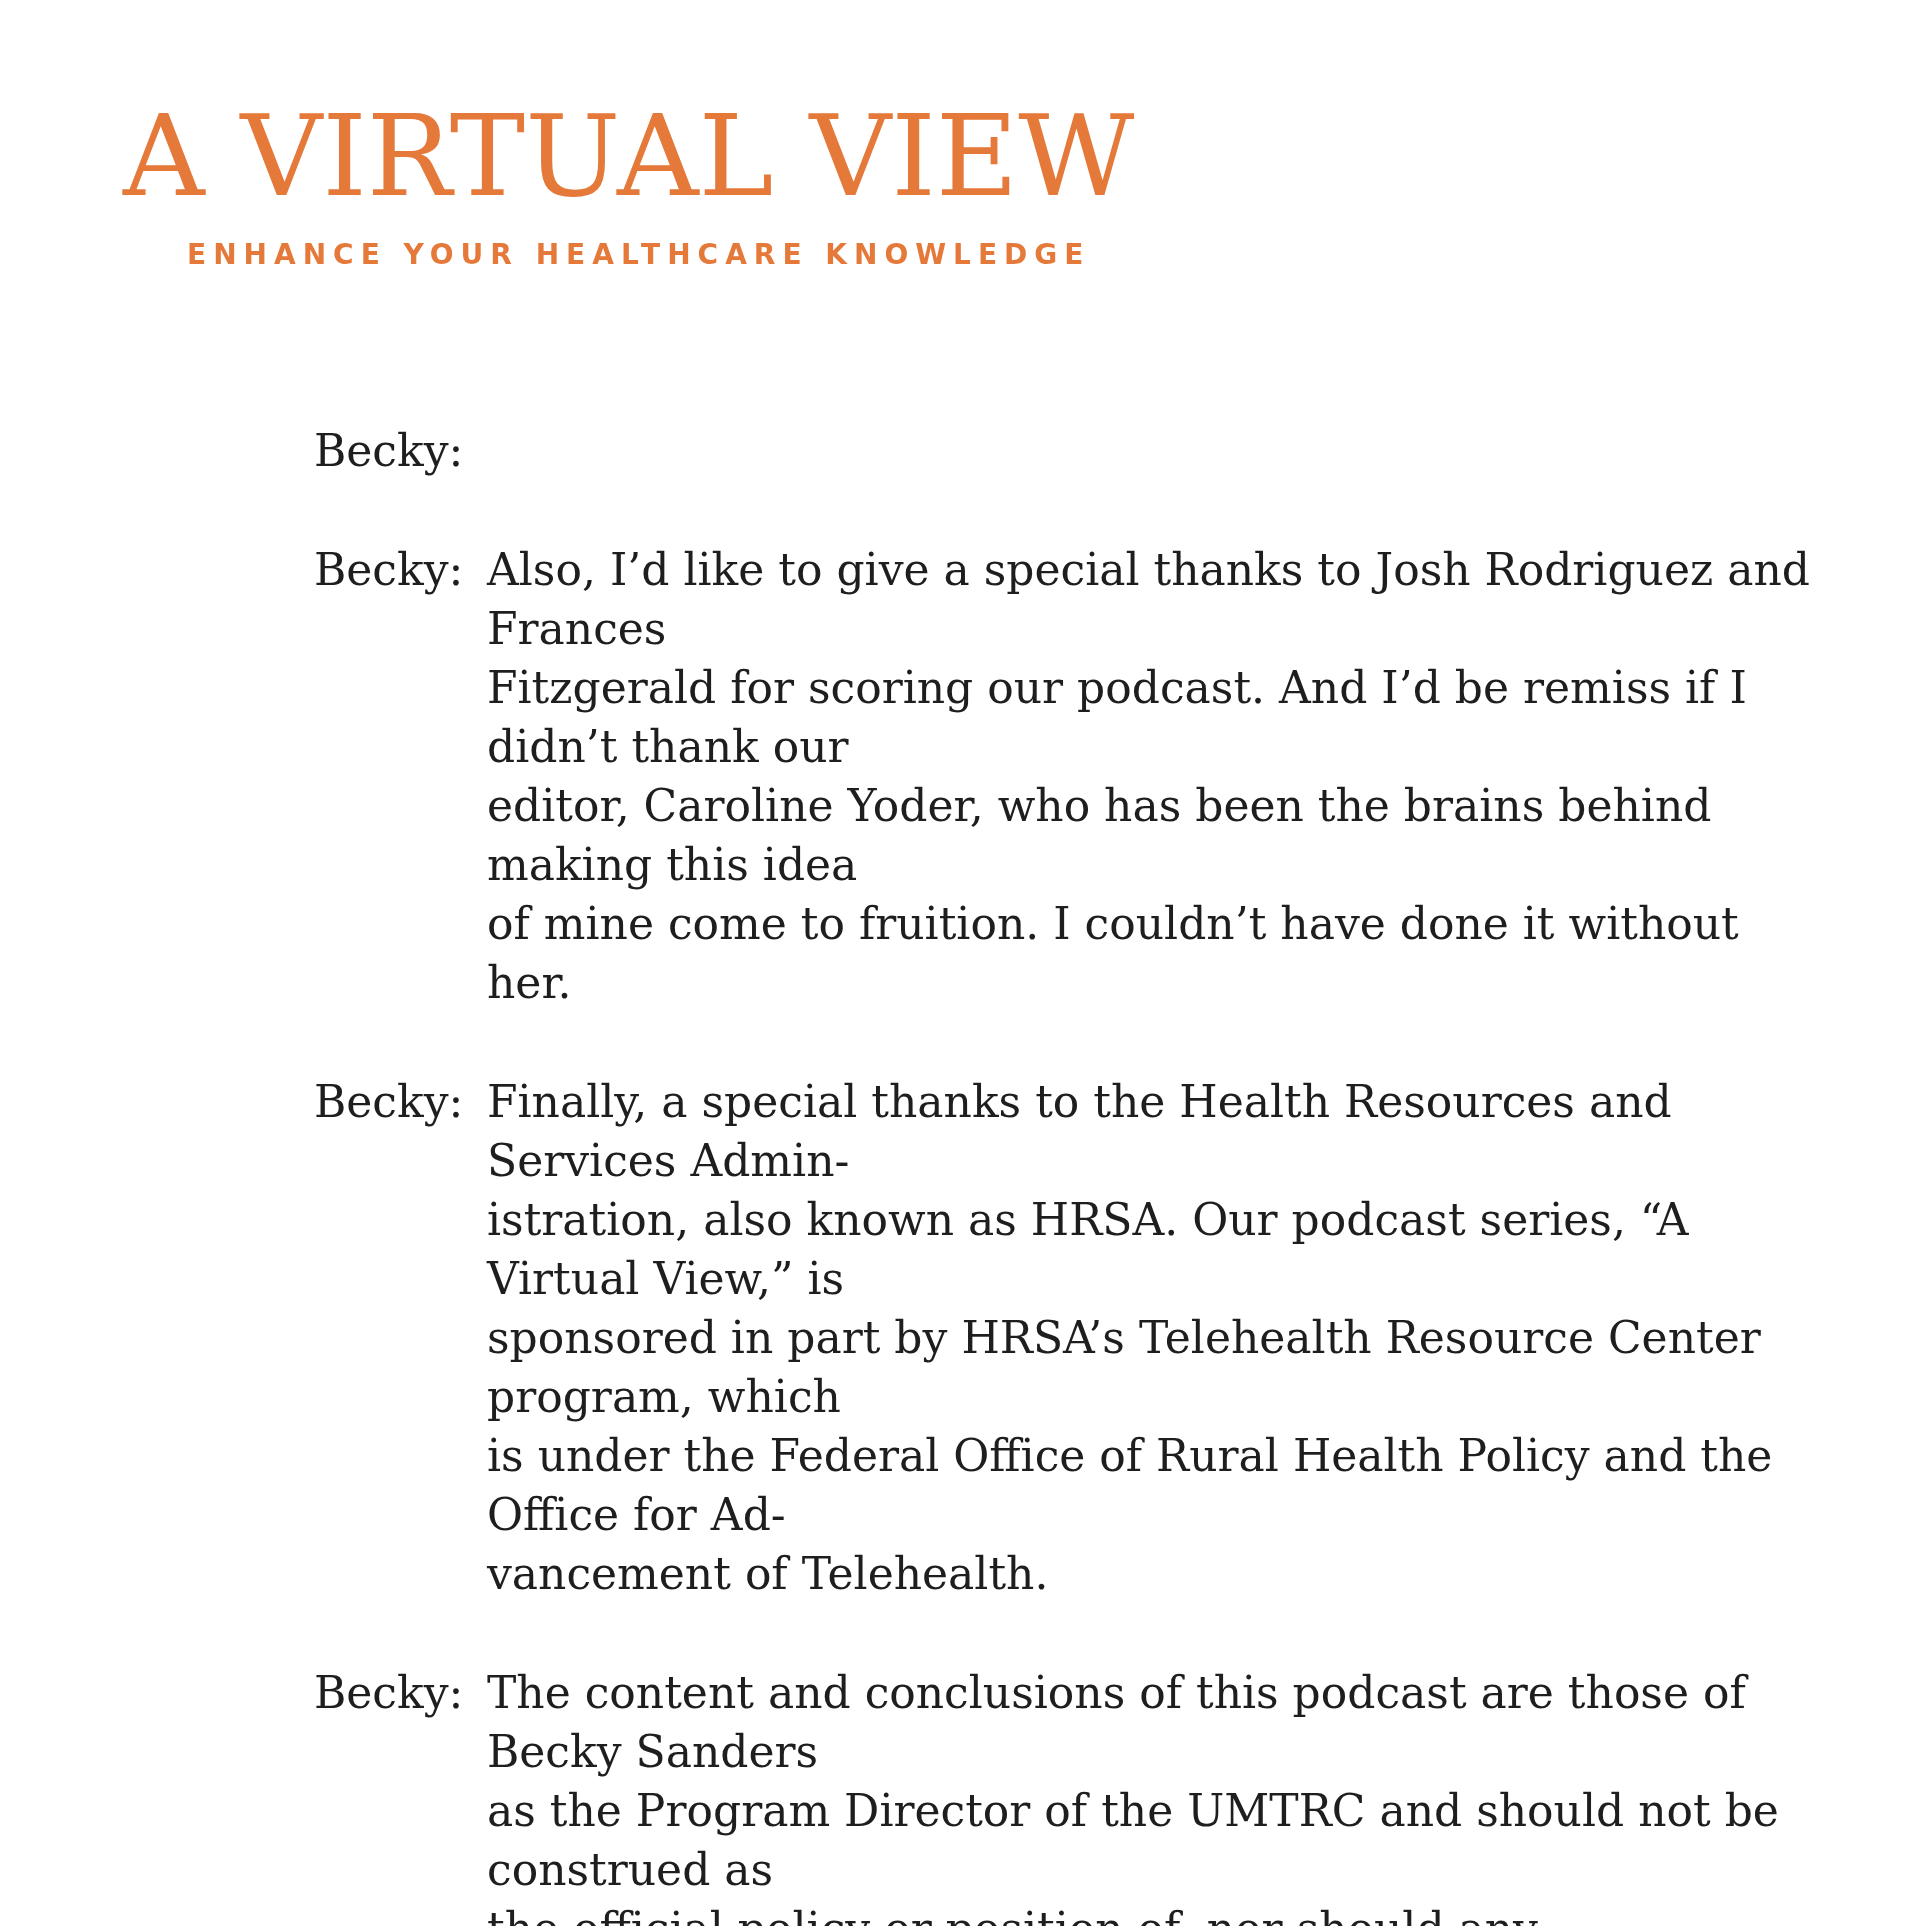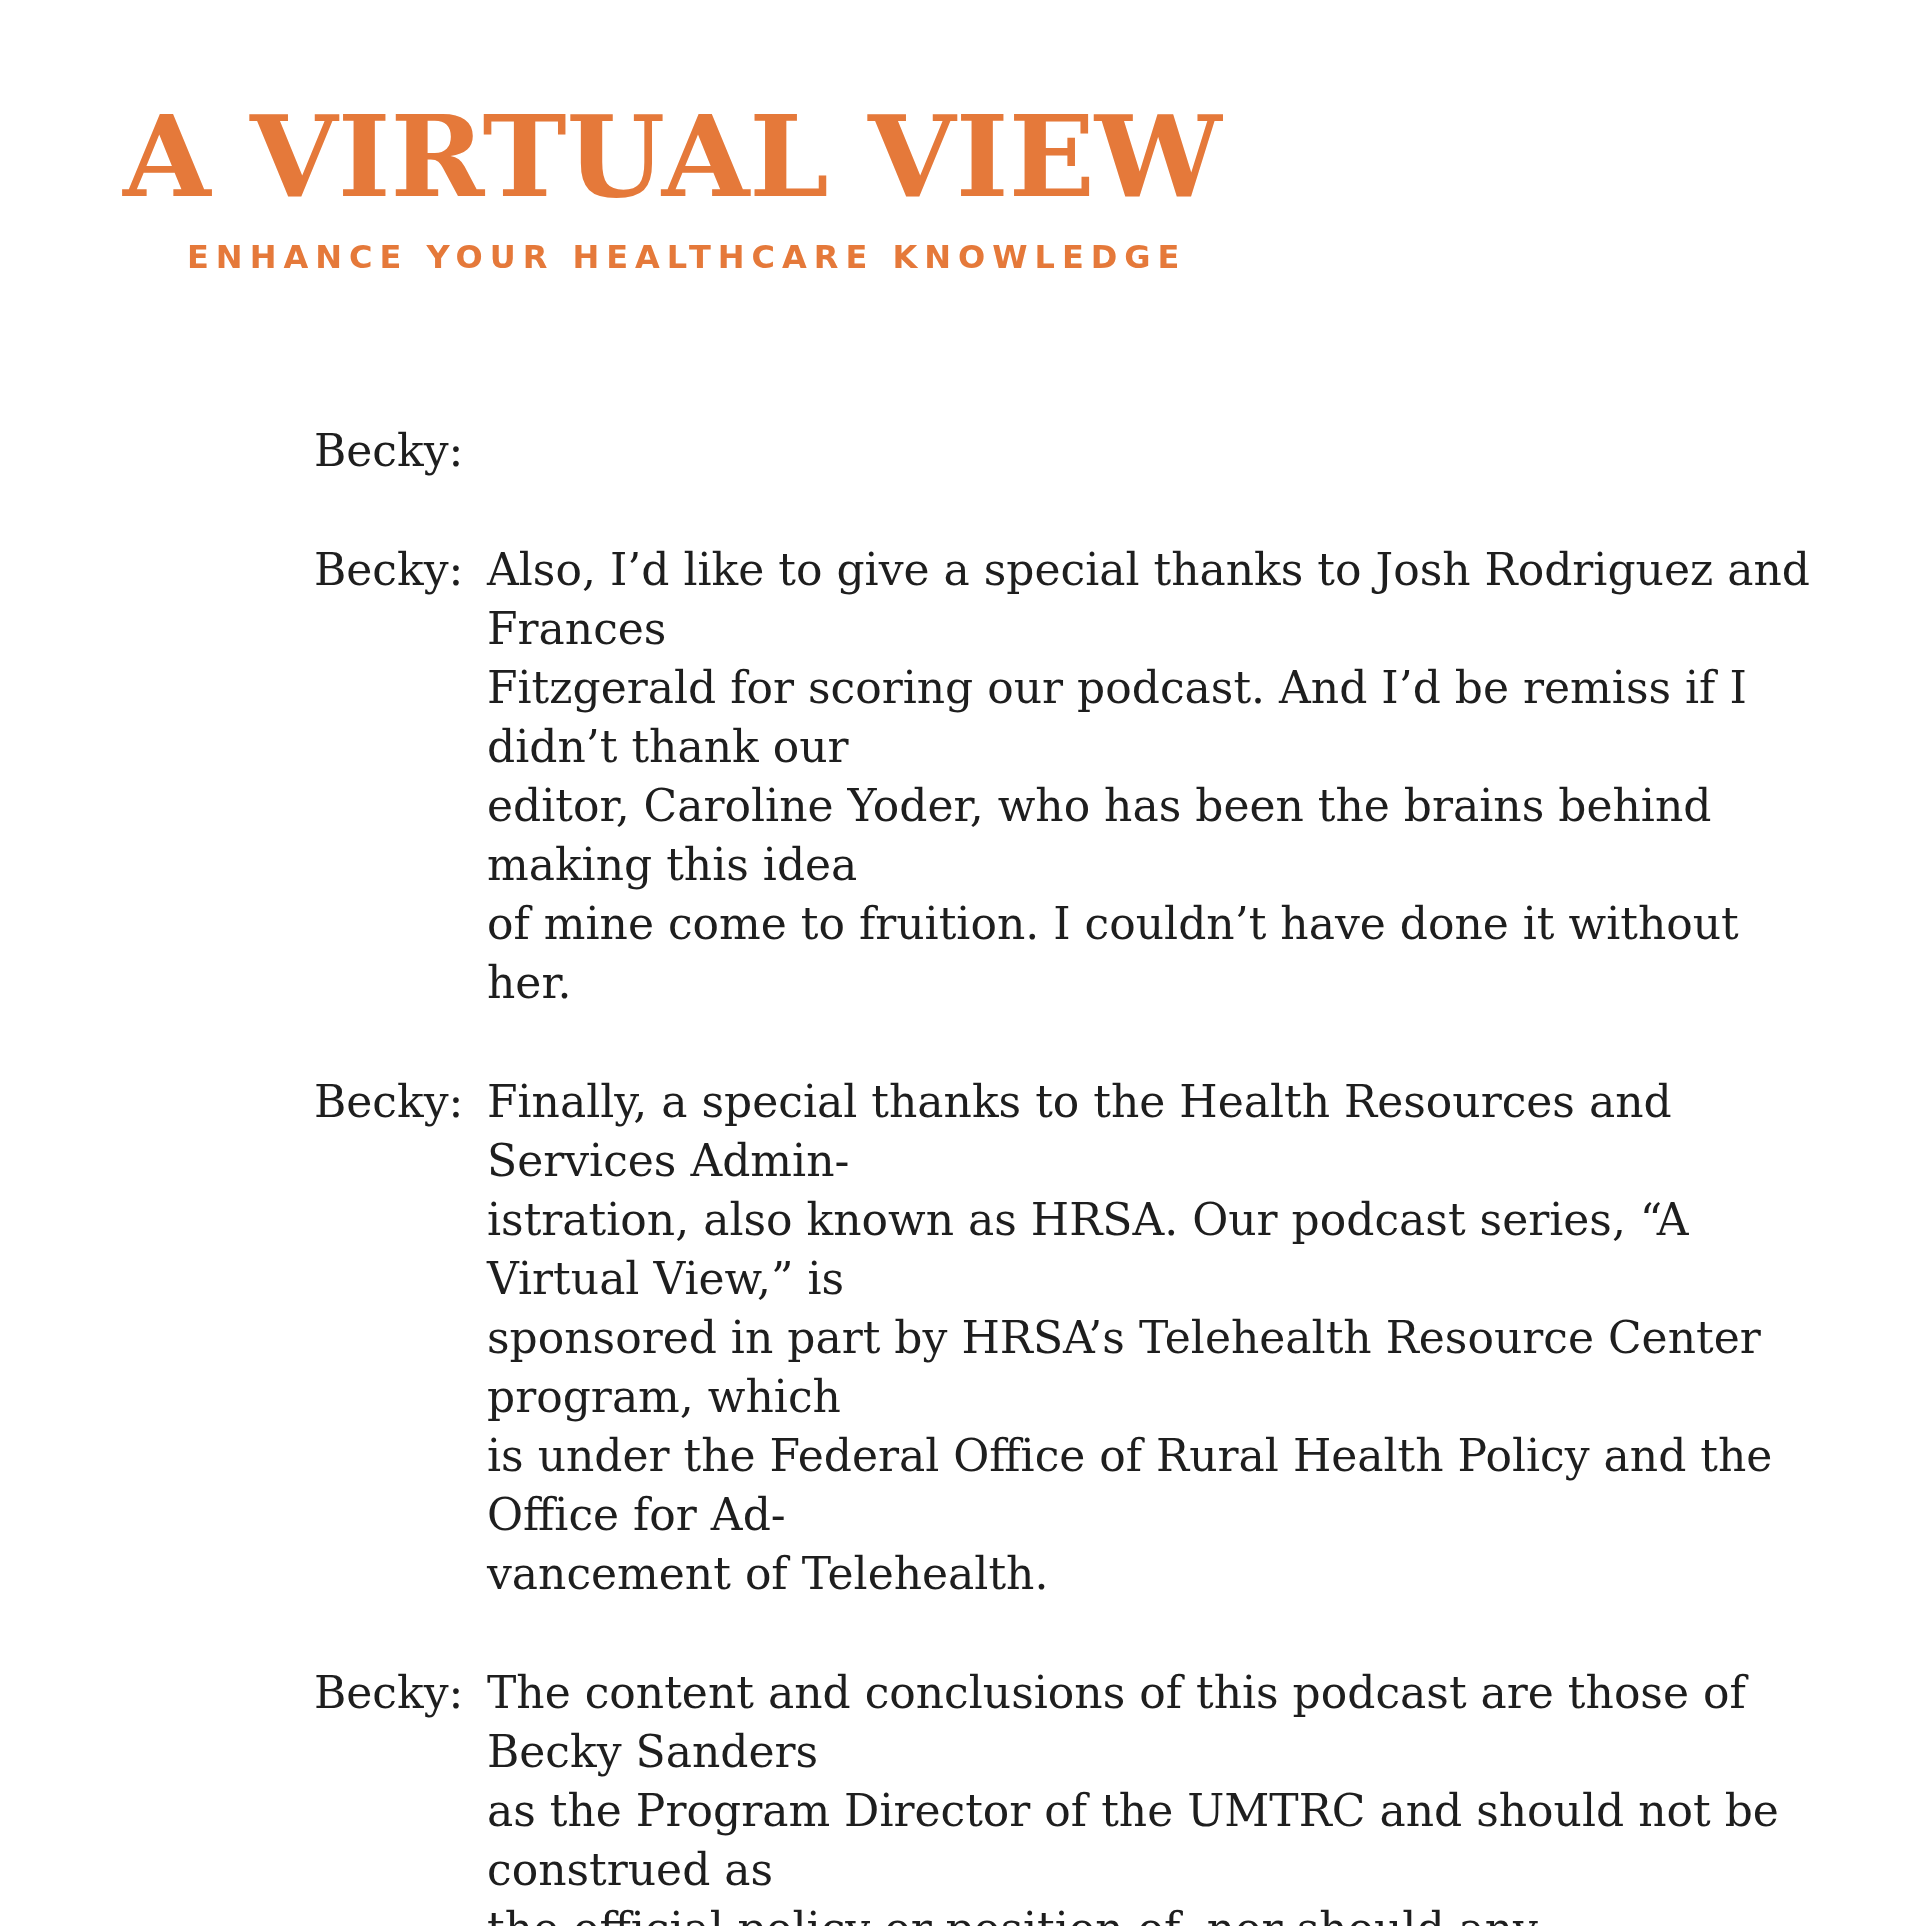--- a/index.html
+++ b/index.html
@@ -20,33 +20,33 @@
     height:2542px;
     background:#ffffff;
     overflow:hidden;
     font-family:"DejaVu Serif", serif;
     color:var(--ink);
   }
   
   .masthead { position:absolute; left:123px; top:100px; }
   .masthead h1 {
     font-family:"DejaVu Serif", serif;
-    font-weight:700;
+    font-weight:400;
     font-size:113px;
     line-height:1;
     letter-spacing:0;
     color:var(--accent, #E5793A);
     white-space:nowrap;
   }
   .masthead .subtitle {
     margin-left:64px;
     margin-top:28px;
     font-family:"DejaVu Sans", "Liberation Sans", sans-serif;
     font-weight:700;
-    font-size:32px;
+    font-size:28px;
     line-height:1;
     letter-spacing:7px;
     color:var(--accent, #E5793A);
     white-space:nowrap;
   }
   
   .transcript {
     position:absolute;
     left:314px;
     top:421px;

